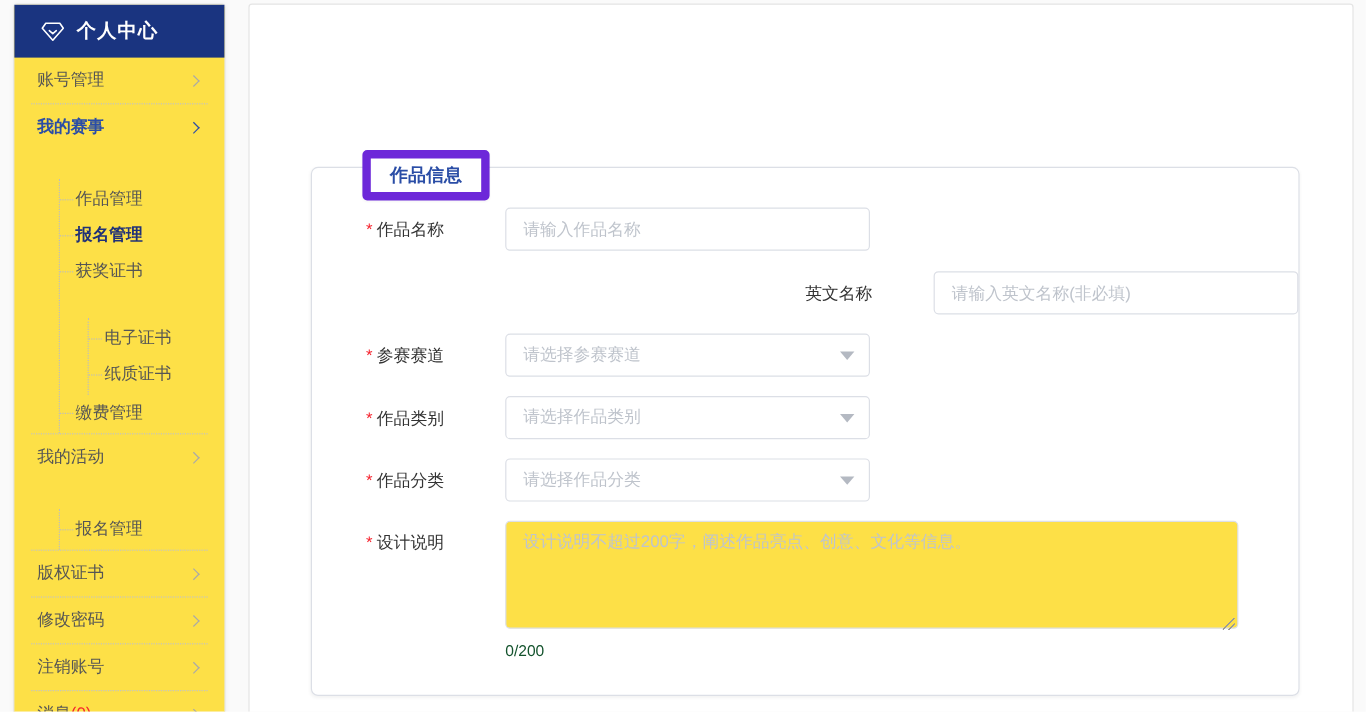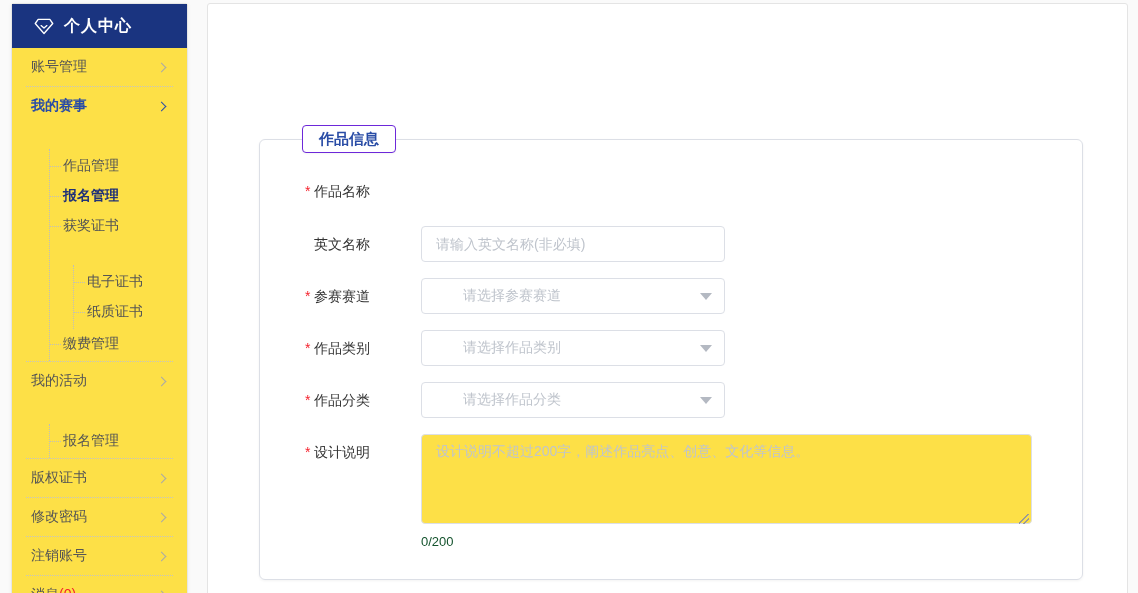--- a/index.html
+++ b/index.html
@@ -83,23 +83,23 @@
   }
   .fieldset {
     position: absolute; left: 51px; top: 135px;
     width: 824px; height: 441px;
     border: 1px solid #dcdfe6;
     border-radius: 6px;
     box-shadow: 0 1px 3px rgba(0,0,0,0.05);
   }
   .legend {
     position: absolute; left: 42px; top: -15px;
-    height: 28px; min-width: 88px;
+    height: 42px; min-width: 88px;
     background: #fff;
-    border: 1px solid #6d28d9;
+    border: 7px solid #6d28d9;
     border-radius: 4px;
     display: flex; align-items: center; justify-content: center;
     padding: 0 16px;
     font-size: 15px; font-weight: bold; color: #2a4da6;
     box-shadow: 0 1px 2px rgba(0,0,0,0.04);
   }
   .frow {
     position: absolute; left: 0; width: 100%;
     display: flex; align-items: flex-start;
   }
@@ -126,21 +126,21 @@
     background: #fff;
   }
   .finput::placeholder { color: #bfc4cc; }
   .fselect {
     width: 304px; height: 36px;
     border: 1px solid #dcdfe6; border-radius: 4px;
     padding: 0 12px 0 14px;
     display: flex; align-items: center; justify-content: space-between;
     background: #fff; cursor: pointer;
   }
-  .sel-ph { font-size: 14px; color: #bfc4cc; margin-left: 27px; }
+  .sel-ph { font-size: 14px; color: #bfc4cc; }
   .caret {
     width: 0; height: 0;
     border-left: 6px solid transparent;
     border-right: 6px solid transparent;
     border-top: 7px solid #b4b9c2;
   }
   .ta-wrap { position: relative; width: 611px; }
   .ftextarea {
     width: 611px; height: 90px;
     border: 1px solid #dcdfe6; border-radius: 4px;
@@ -258,23 +258,24 @@
 <div class="main-panel">
 
   <div class="fieldset">
     <div class="legend">作品信息</div>
 
     <div class="frow" style="top: 33px;">
       <div class="flabel">
         <span class="req">*</span>
         <span>作品名称</span>
       </div>
-    </div>
-
-    <div class="frow" style="top: 86px;">
+      <input class="finput" placeholder="请输入作品名称" style="">
+    </div>
+
+    <div class="frow" style="top: 86px; justify-content: flex-end;">
       <div class="flabel">
         <span>英文名称</span>
       </div>
       <input class="finput" placeholder="请输入英文名称(非必填)" style="">
     </div>
 
     <div class="frow" style="top: 138px;">
       <div class="flabel">
         <span class="req">*</span>
         <span>参赛赛道</span>

